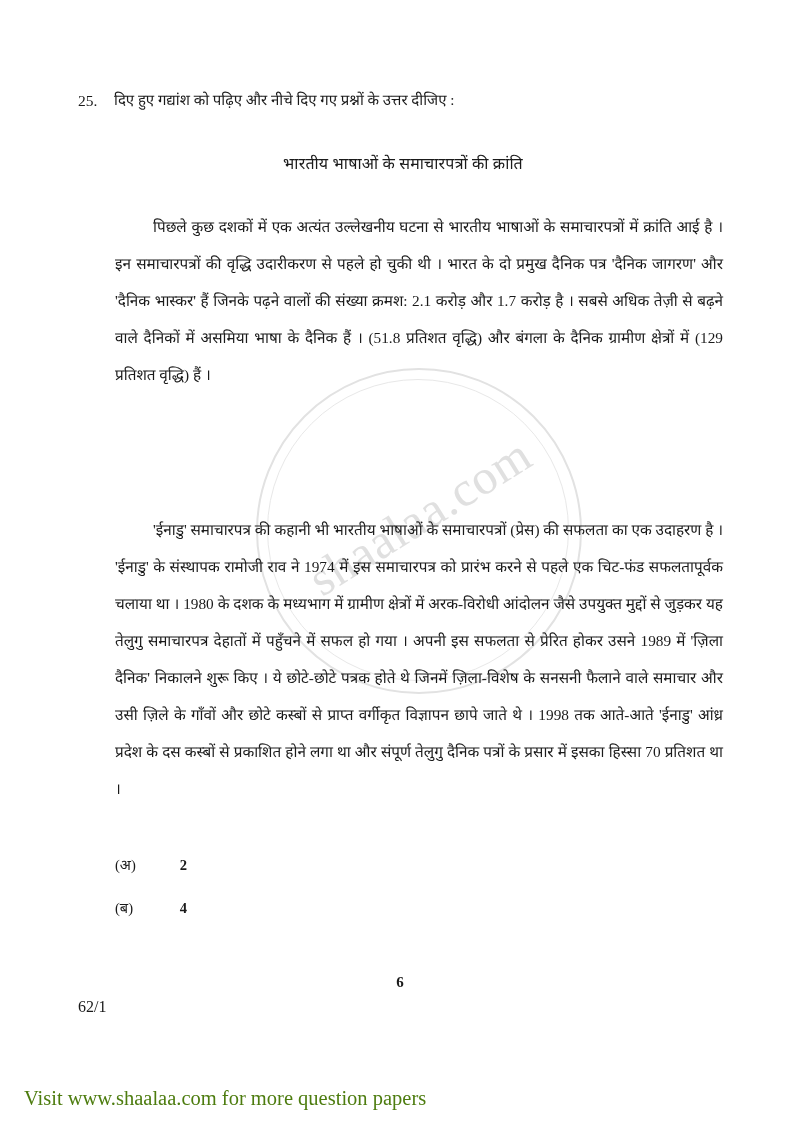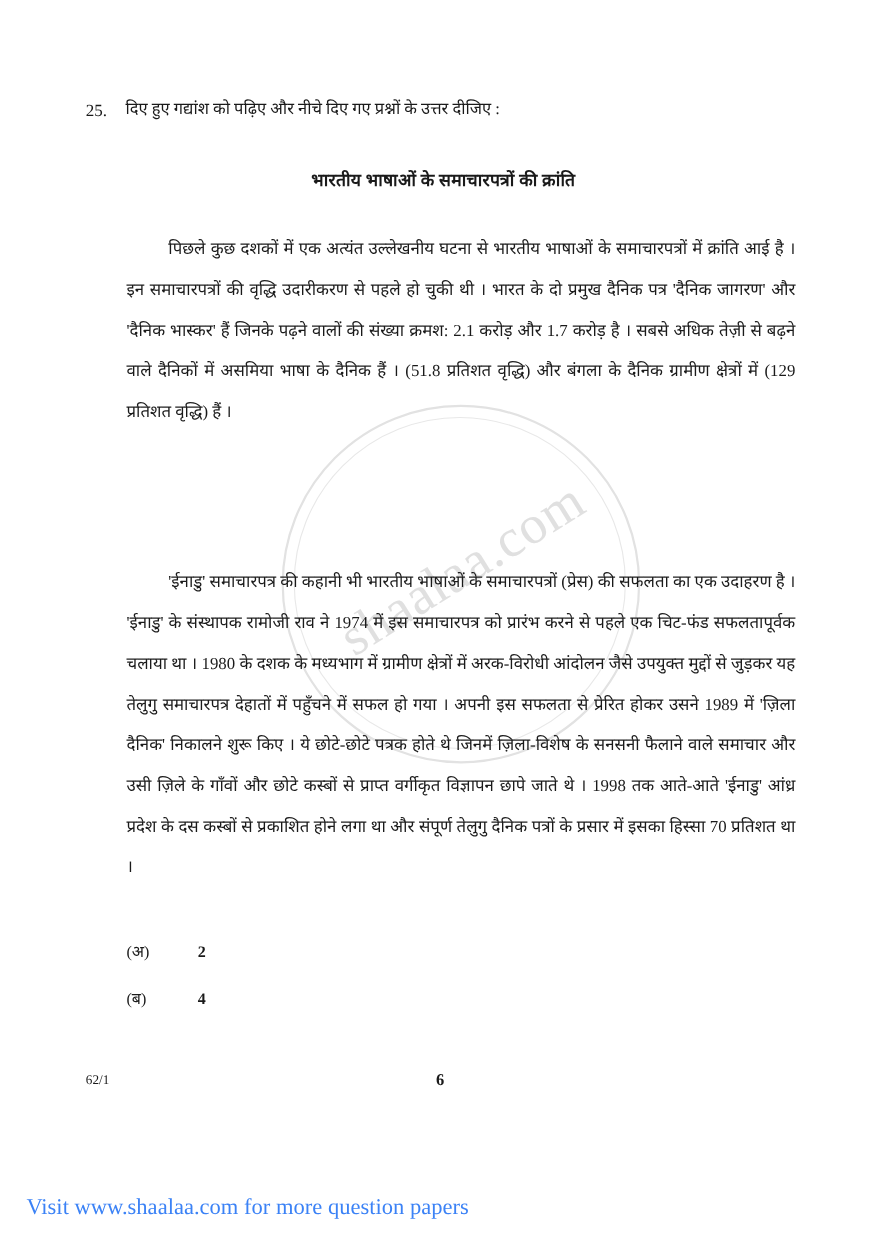--- a/index.html
+++ b/index.html
@@ -98,21 +98,21 @@
     line-height: 1.4;
   }
 
   .passage-title {
     position: absolute;
     left: 78px;
     top: 140px;
     width: 650px;
     text-align: center;
     font-size: 16px;
-    font-weight: bold;
+    font-weight: normal;
     letter-spacing: 0.2px;
   }
 
   .para {
     position: absolute;
     left: 115px;
     width: 608px;
     font-size: 15.3px;
     line-height: 37px;
     text-align: justify;
@@ -144,22 +144,22 @@
     text-align: right;
     font-weight: bold;
     font-size: 14.6px;
   }
   .subq.a { top: 842px; }
   .subq.b { top: 885px; }
 
   .footer-code {
     position: absolute;
     left: 78px;
-    top: 962px;
-    font-size: 12px;
+    top: 986px;
+    font-size: 16px;
   }
   .footer-page {
     position: absolute;
     left: 0;
     top: 962px;
     width: 800px;
     text-align: center;
     font-size: 15px;
     font-weight: bold;
   }
@@ -171,21 +171,21 @@
     width: 800px;
     height: 71px;
     background: #ffffff;
   }
   .bottom-banner .txt {
     position: absolute;
     left: 24px;
     top: 27px;
     font-family: "Liberation Serif", serif;
     font-size: 20.5px;
-    color: #3b82f6;
+    color: #4d7c0f;
   }
 </style>
 </head>
 <body>
 
 <div class="page">
 
   <div class="sheet">
 
     <div class="watermark">

